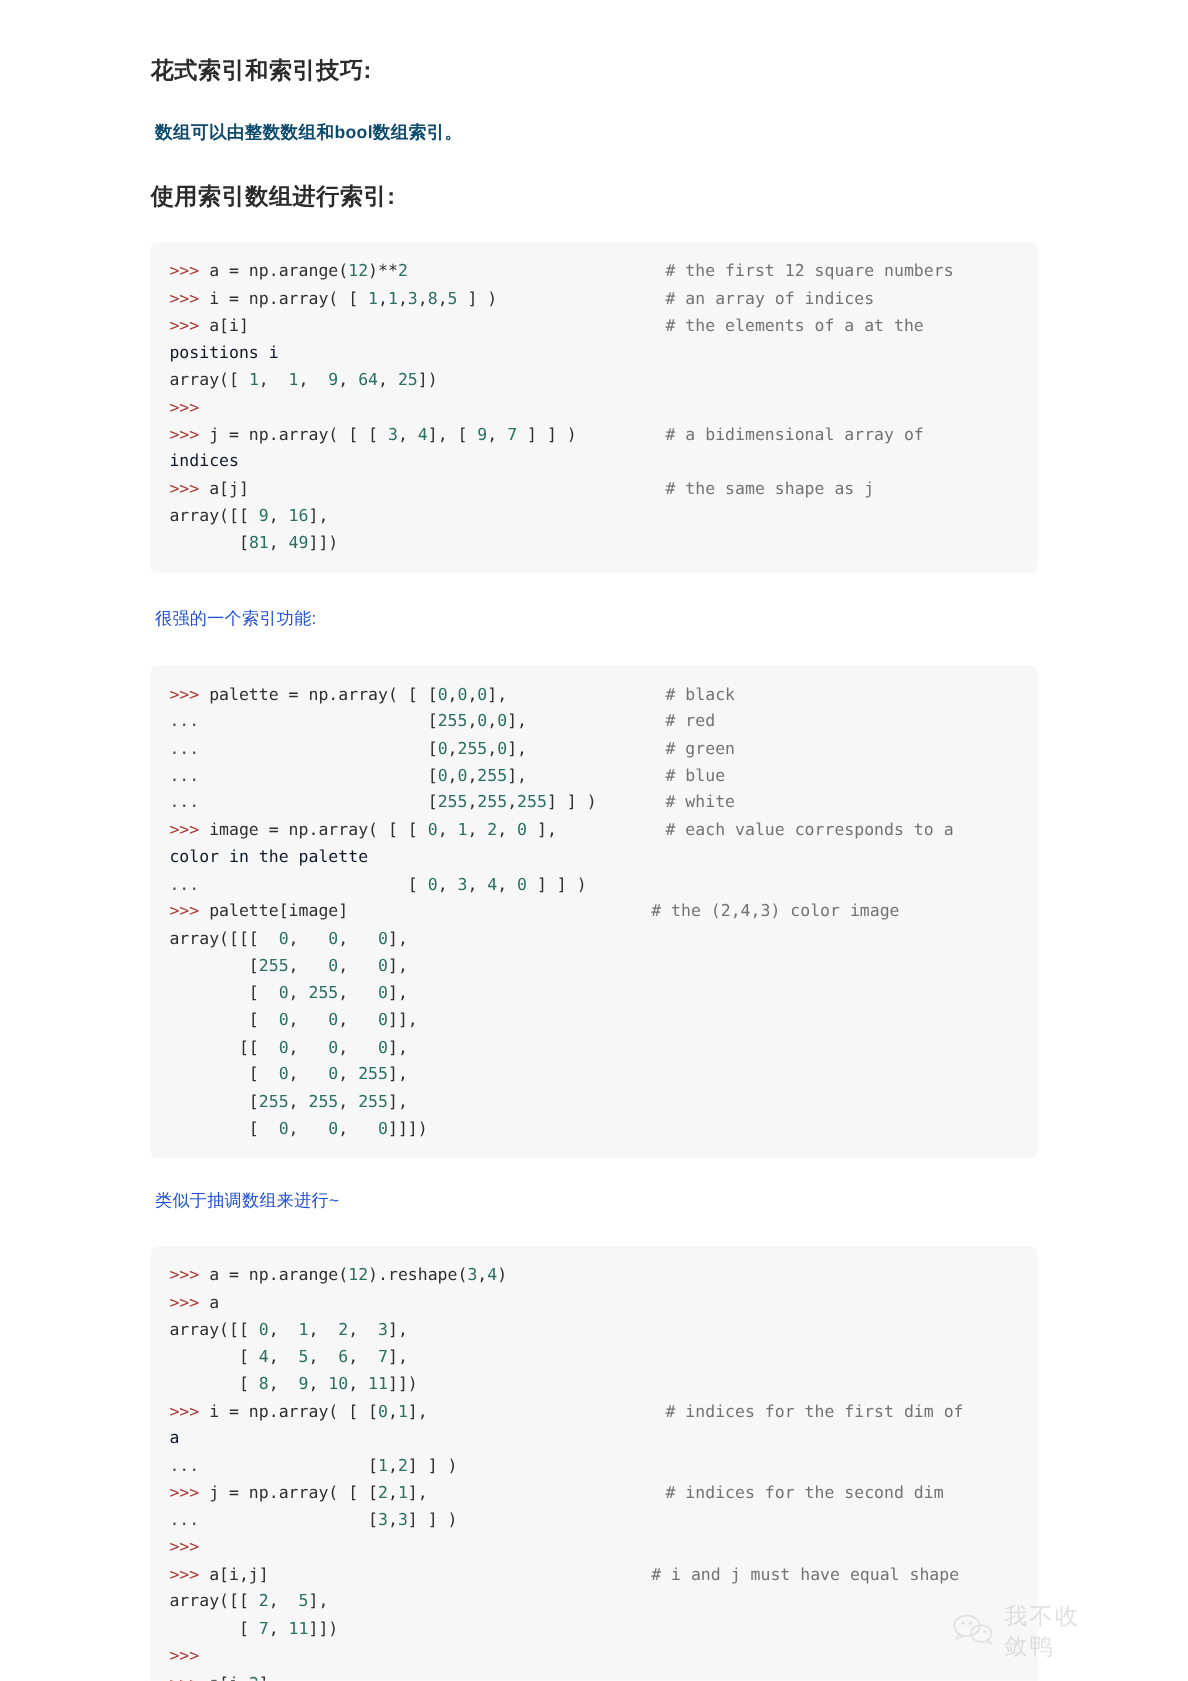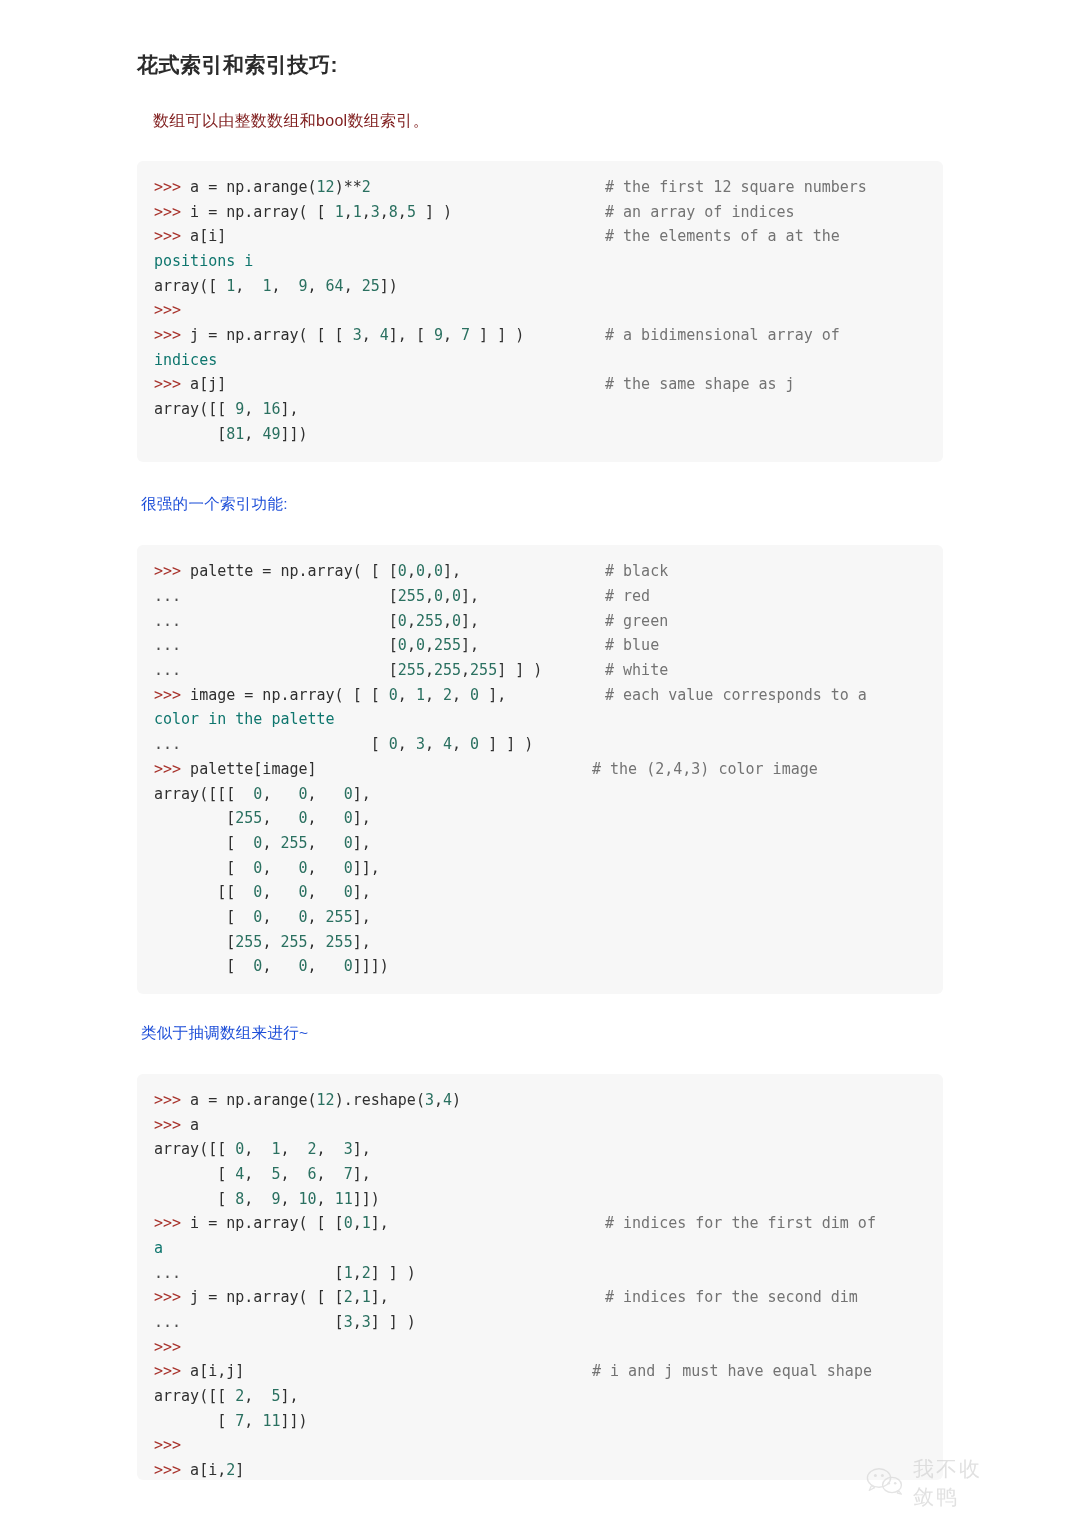--- a/index.html
+++ b/index.html
@@ -32,24 +32,25 @@
   h2.section-title {
     font-size: 21px;
     font-weight: bold;
     color: #2b2b2b;
     letter-spacing: 0.5px;
     margin: 0;
     line-height: 1.4;
   }
   p.para {
     font-size: 16px;
-    color: #7f1d1d;
-    margin: 16px;
+    color: #0c4a6e;
+    margin: 4px;
     line-height: 1.6;
     letter-spacing: 0.3px;
+    font-weight: bold;
   }
   p.caption {
     font-size: 15.5px;
     color: #1d4ed8;
     margin: 0;
     line-height: 1.6;
     letter-spacing: 0.3px;
   }
 
   .codeblock {
@@ -80,21 +81,21 @@
     position: absolute;
     left: 468px;
     top: 0;
     color: #737373;
     white-space: pre;
   }
   .tok-prompt { color: #a8332c; }
   .tok-dots   { color: #4c4c4c; }
   .tok-num    { color: #2a7060; }
   .tok-plain  { color: #2f2f2f; }
-  .tok-cmt    { color: #0f766e; }
+  .tok-cmt    { color: #0f172a; }
 
   
   .watermark {
     position: absolute;
     left: 866px;
     top: 1455px;
     display: flex;
     align-items: center;
     gap: 9px;
     opacity: 0.55;
@@ -110,20 +111,21 @@
 </head>
 <body>
 
 <div class="page">
   <div class="content">
 
     <h2 class="section-title" style="margin-top:50px;">花式索引和索引技巧:</h2>
 
     <p class="para" style="margin-top:29px;">数组可以由整数数组和bool数组索引。</p>
 
+    <h2 class="section-title" style="margin-top:30px;">使用索引数组进行索引:</h2>
 
     <div class="codeblock" style="margin-top:27px;">
         <div class="inner"><div class="code-line"><span class="code-text"><span class="tok-prompt">&gt;&gt;&gt;</span><span class="tok-plain"> a = np.arange(</span><span class="tok-num">12</span><span class="tok-plain">)**</span><span class="tok-num">2</span></span><span class="cmt"># the first 12 square numbers</span></div><div class="code-line"><span class="code-text"><span class="tok-prompt">&gt;&gt;&gt;</span><span class="tok-plain"> i = np.array( [ </span><span class="tok-num">1</span><span class="tok-plain">,</span><span class="tok-num">1</span><span class="tok-plain">,</span><span class="tok-num">3</span><span class="tok-plain">,</span><span class="tok-num">8</span><span class="tok-plain">,</span><span class="tok-num">5</span><span class="tok-plain"> ] )</span></span><span class="cmt"># an array of indices</span></div><div class="code-line"><span class="code-text"><span class="tok-prompt">&gt;&gt;&gt;</span><span class="tok-plain"> a[i]</span></span><span class="cmt"># the elements of a at the</span></div><div class="code-line"><span class="code-text"><span class="tok-cmt">positions i</span></span></div><div class="code-line"><span class="code-text"><span class="tok-plain">array([ </span><span class="tok-num">1</span><span class="tok-plain">,  </span><span class="tok-num">1</span><span class="tok-plain">,  </span><span class="tok-num">9</span><span class="tok-plain">, </span><span class="tok-num">64</span><span class="tok-plain">, </span><span class="tok-num">25</span><span class="tok-plain">])</span></span></div><div class="code-line"><span class="code-text"><span class="tok-prompt">&gt;&gt;&gt;</span></span></div><div class="code-line"><span class="code-text"><span class="tok-prompt">&gt;&gt;&gt;</span><span class="tok-plain"> j = np.array( [ [ </span><span class="tok-num">3</span><span class="tok-plain">, </span><span class="tok-num">4</span><span class="tok-plain">], [ </span><span class="tok-num">9</span><span class="tok-plain">, </span><span class="tok-num">7</span><span class="tok-plain"> ] ] )</span></span><span class="cmt"># a bidimensional array of</span></div><div class="code-line"><span class="code-text"><span class="tok-cmt">indices</span></span></div><div class="code-line"><span class="code-text"><span class="tok-prompt">&gt;&gt;&gt;</span><span class="tok-plain"> a[j]</span></span><span class="cmt"># the same shape as j</span></div><div class="code-line"><span class="code-text"><span class="tok-plain">array([[ </span><span class="tok-num">9</span><span class="tok-plain">, </span><span class="tok-num">16</span><span class="tok-plain">],</span></span></div><div class="code-line"><span class="code-text"><span class="tok-plain">       [</span><span class="tok-num">81</span><span class="tok-plain">, </span><span class="tok-num">49</span><span class="tok-plain">]])</span></span></div></div>
       </div>
 
     <p class="caption" style="margin-top:31px; margin-left:4px;">很强的一个索引功能:</p>
 
     <div class="codeblock" style="margin-top:29px;">
         <div class="inner"><div class="code-line"><span class="code-text"><span class="tok-prompt">&gt;&gt;&gt;</span><span class="tok-plain"> palette = np.array( [ [</span><span class="tok-num">0</span><span class="tok-plain">,</span><span class="tok-num">0</span><span class="tok-plain">,</span><span class="tok-num">0</span><span class="tok-plain">],</span></span><span class="cmt"># black</span></div><div class="code-line"><span class="code-text"><span class="tok-dots">...</span><span class="tok-plain">                       [</span><span class="tok-num">255</span><span class="tok-plain">,</span><span class="tok-num">0</span><span class="tok-plain">,</span><span class="tok-num">0</span><span class="tok-plain">],</span></span><span class="cmt"># red</span></div><div class="code-line"><span class="code-text"><span class="tok-dots">...</span><span class="tok-plain">                       [</span><span class="tok-num">0</span><span class="tok-plain">,</span><span class="tok-num">255</span><span class="tok-plain">,</span><span class="tok-num">0</span><span class="tok-plain">],</span></span><span class="cmt"># green</span></div><div class="code-line"><span class="code-text"><span class="tok-dots">...</span><span class="tok-plain">                       [</span><span class="tok-num">0</span><span class="tok-plain">,</span><span class="tok-num">0</span><span class="tok-plain">,</span><span class="tok-num">255</span><span class="tok-plain">],</span></span><span class="cmt"># blue</span></div><div class="code-line"><span class="code-text"><span class="tok-dots">...</span><span class="tok-plain">                       [</span><span class="tok-num">255</span><span class="tok-plain">,</span><span class="tok-num">255</span><span class="tok-plain">,</span><span class="tok-num">255</span><span class="tok-plain">] ] )</span></span><span class="cmt"># white</span></div><div class="code-line"><span class="code-text"><span class="tok-prompt">&gt;&gt;&gt;</span><span class="tok-plain"> image = np.array( [ [ </span><span class="tok-num">0</span><span class="tok-plain">, </span><span class="tok-num">1</span><span class="tok-plain">, </span><span class="tok-num">2</span><span class="tok-plain">, </span><span class="tok-num">0</span><span class="tok-plain"> ],</span></span><span class="cmt"># each value corresponds to a</span></div><div class="code-line"><span class="code-text"><span class="tok-cmt">color in the palette</span></span></div><div class="code-line"><span class="code-text"><span class="tok-dots">...</span><span class="tok-plain">                     [ </span><span class="tok-num">0</span><span class="tok-plain">, </span><span class="tok-num">3</span><span class="tok-plain">, </span><span class="tok-num">4</span><span class="tok-plain">, </span><span class="tok-num">0</span><span class="tok-plain"> ] ] )</span></span></div><div class="code-line"><span class="code-text"><span class="tok-prompt">&gt;&gt;&gt;</span><span class="tok-plain"> palette[image]</span></span><span class="cmt" style="left: 455px;"># the (2,4,3) color image</span></div><div class="code-line"><span class="code-text"><span class="tok-plain">array([[[  </span><span class="tok-num">0</span><span class="tok-plain">,   </span><span class="tok-num">0</span><span class="tok-plain">,   </span><span class="tok-num">0</span><span class="tok-plain">],</span></span></div><div class="code-line"><span class="code-text"><span class="tok-plain">        [</span><span class="tok-num">255</span><span class="tok-plain">,   </span><span class="tok-num">0</span><span class="tok-plain">,   </span><span class="tok-num">0</span><span class="tok-plain">],</span></span></div><div class="code-line"><span class="code-text"><span class="tok-plain">        [  </span><span class="tok-num">0</span><span class="tok-plain">, </span><span class="tok-num">255</span><span class="tok-plain">,   </span><span class="tok-num">0</span><span class="tok-plain">],</span></span></div><div class="code-line"><span class="code-text"><span class="tok-plain">        [  </span><span class="tok-num">0</span><span class="tok-plain">,   </span><span class="tok-num">0</span><span class="tok-plain">,   </span><span class="tok-num">0</span><span class="tok-plain">]],</span></span></div><div class="code-line"><span class="code-text"><span class="tok-plain">       [[  </span><span class="tok-num">0</span><span class="tok-plain">,   </span><span class="tok-num">0</span><span class="tok-plain">,   </span><span class="tok-num">0</span><span class="tok-plain">],</span></span></div><div class="code-line"><span class="code-text"><span class="tok-plain">        [  </span><span class="tok-num">0</span><span class="tok-plain">,   </span><span class="tok-num">0</span><span class="tok-plain">, </span><span class="tok-num">255</span><span class="tok-plain">],</span></span></div><div class="code-line"><span class="code-text"><span class="tok-plain">        [</span><span class="tok-num">255</span><span class="tok-plain">, </span><span class="tok-num">255</span><span class="tok-plain">, </span><span class="tok-num">255</span><span class="tok-plain">],</span></span></div><div class="code-line"><span class="code-text"><span class="tok-plain">        [  </span><span class="tok-num">0</span><span class="tok-plain">,   </span><span class="tok-num">0</span><span class="tok-plain">,   </span><span class="tok-num">0</span><span class="tok-plain">]]])</span></span></div></div>
       </div>

